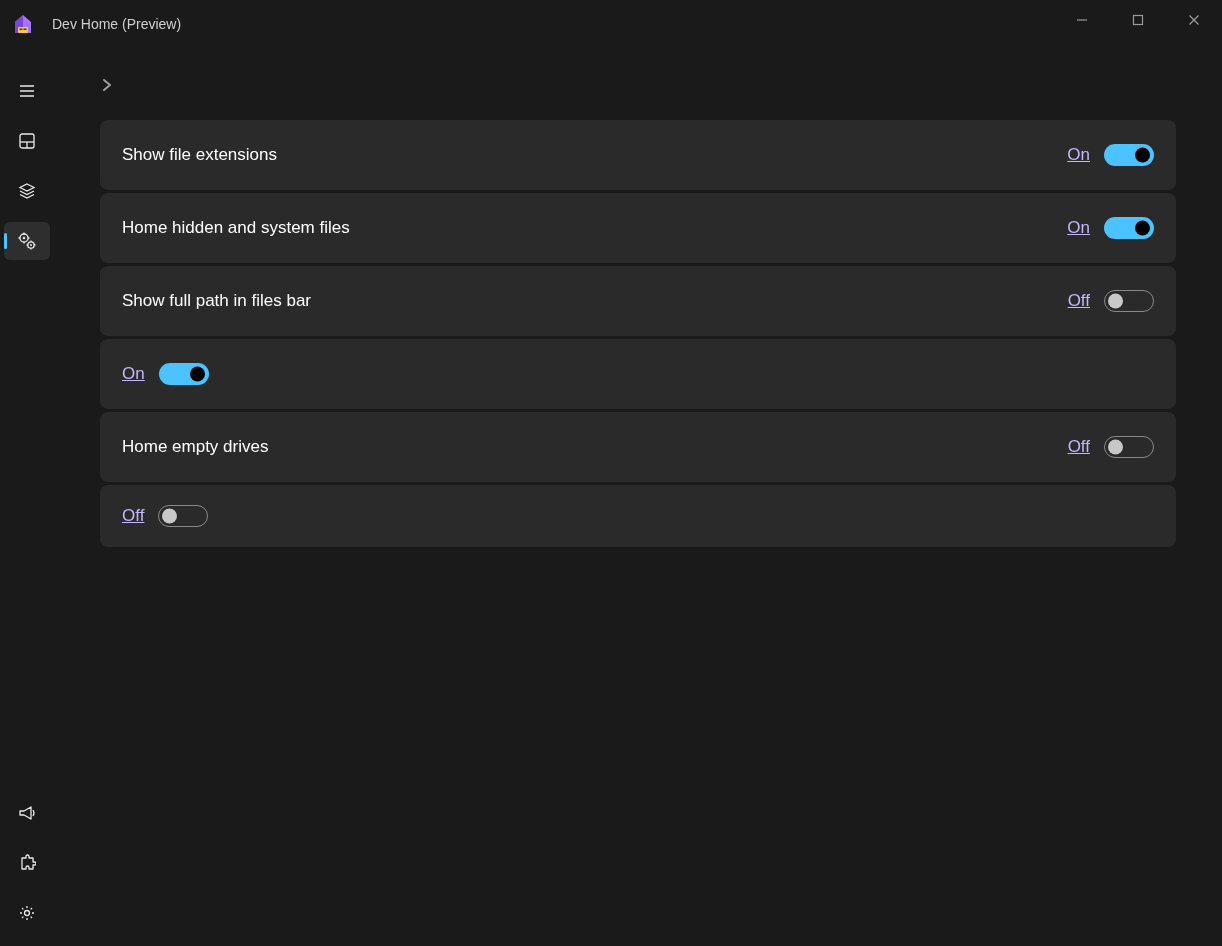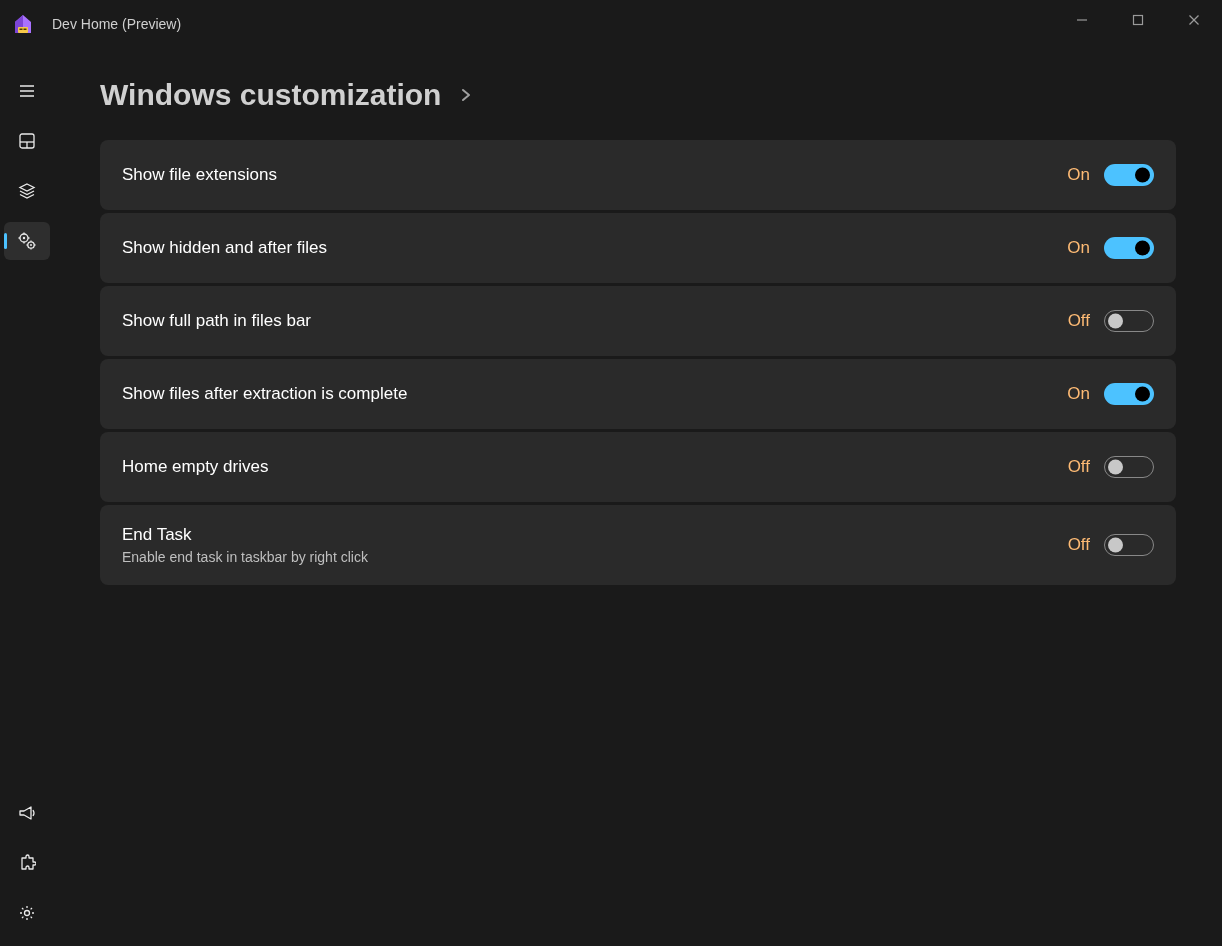--- a/index.html
+++ b/index.html
@@ -151,21 +151,22 @@
       display: flex;
       flex-direction: column;
     }
     .setting-control {
       display: flex;
       align-items: center;
       gap: 14px;
     }
     .toggle-state {
       font-size: 17px;
-      color: #fdba74;
+      color: #c4b5fd;
+      text-decoration: underline;
     }
     .toggle {
       width: 50px;
       height: 22px;
       border-radius: 12px;
       position: relative;
       cursor: pointer;
     }
     .toggle.on {
       background: #4cc2ff;
@@ -305,21 +306,20 @@
               <circle cx="9" cy="9" r="2.5" stroke="#eaeaea" stroke-width="1.3" fill="none"></circle>
               <path d="M9 2 L9 4 M9 14 L9 16 M2 9 L4 9 M14 9 L16 9 M4 4 L5.4 5.4 M12.6 12.6 L14 14 M14 4 L12.6 5.4 M5.4 12.6 L4 14" stroke="#eaeaea" stroke-width="1.3"></path>
             </svg>
         </span>
       </div>
     </div>
   </div>
 
   <div class="main">
     <div class="breadcrumb">
-      <span class="breadcrumb-part parent">Windows customization</span>
       <span class="breadcrumb-chevron">
         <svg width="14" height="14" viewBox="0 0 14 14">
             <path d="M4 2 L10 7 L4 12" stroke="#a0a0a0" stroke-width="2" fill="none" stroke-linecap="round" stroke-linejoin="round"></path>
           </svg>
       </span>
     </div>
 
     <div class="settings-list" id="settings-list">
         <div class="setting-row">
           <div class="setting-text">
@@ -327,67 +327,60 @@
           </div>
           <div class="setting-control">
             <span class="toggle-state">On</span>
             <div class="toggle on">
               <div class="toggle-thumb"></div>
             </div>
           </div>
         </div>
         <div class="setting-row">
           <div class="setting-text">
-            <div class="setting-title">Show hidden and after files</div>
+            <div class="setting-title">Home hidden and system files</div>
           </div>
           <div class="setting-control">
             <span class="toggle-state">On</span>
             <div class="toggle on">
               <div class="toggle-thumb"></div>
             </div>
           </div>
         </div>
         <div class="setting-row">
           <div class="setting-text">
             <div class="setting-title">Show full path in files bar</div>
           </div>
           <div class="setting-control">
             <span class="toggle-state">Off</span>
             <div class="toggle off">
               <div class="toggle-thumb"></div>
             </div>
           </div>
         </div>
         <div class="setting-row">
-          <div class="setting-text">
-            <div class="setting-title">Show files after extraction is complete</div>
-          </div>
           <div class="setting-control">
             <span class="toggle-state">On</span>
             <div class="toggle on">
               <div class="toggle-thumb"></div>
             </div>
           </div>
         </div>
         <div class="setting-row">
           <div class="setting-text">
             <div class="setting-title">Home empty drives</div>
           </div>
           <div class="setting-control">
             <span class="toggle-state">Off</span>
             <div class="toggle off">
               <div class="toggle-thumb"></div>
             </div>
           </div>
         </div>
         <div class="setting-row tall">
-          <div class="setting-text">
-            <div class="setting-title">End Task</div>
-            <div class="setting-subtitle">Enable end task in taskbar by right click</div>
-          </div>
           <div class="setting-control">
             <span class="toggle-state">Off</span>
             <div class="toggle off">
               <div class="toggle-thumb"></div>
             </div>
           </div>
         </div>
       </div>
   </div>
 </div>

